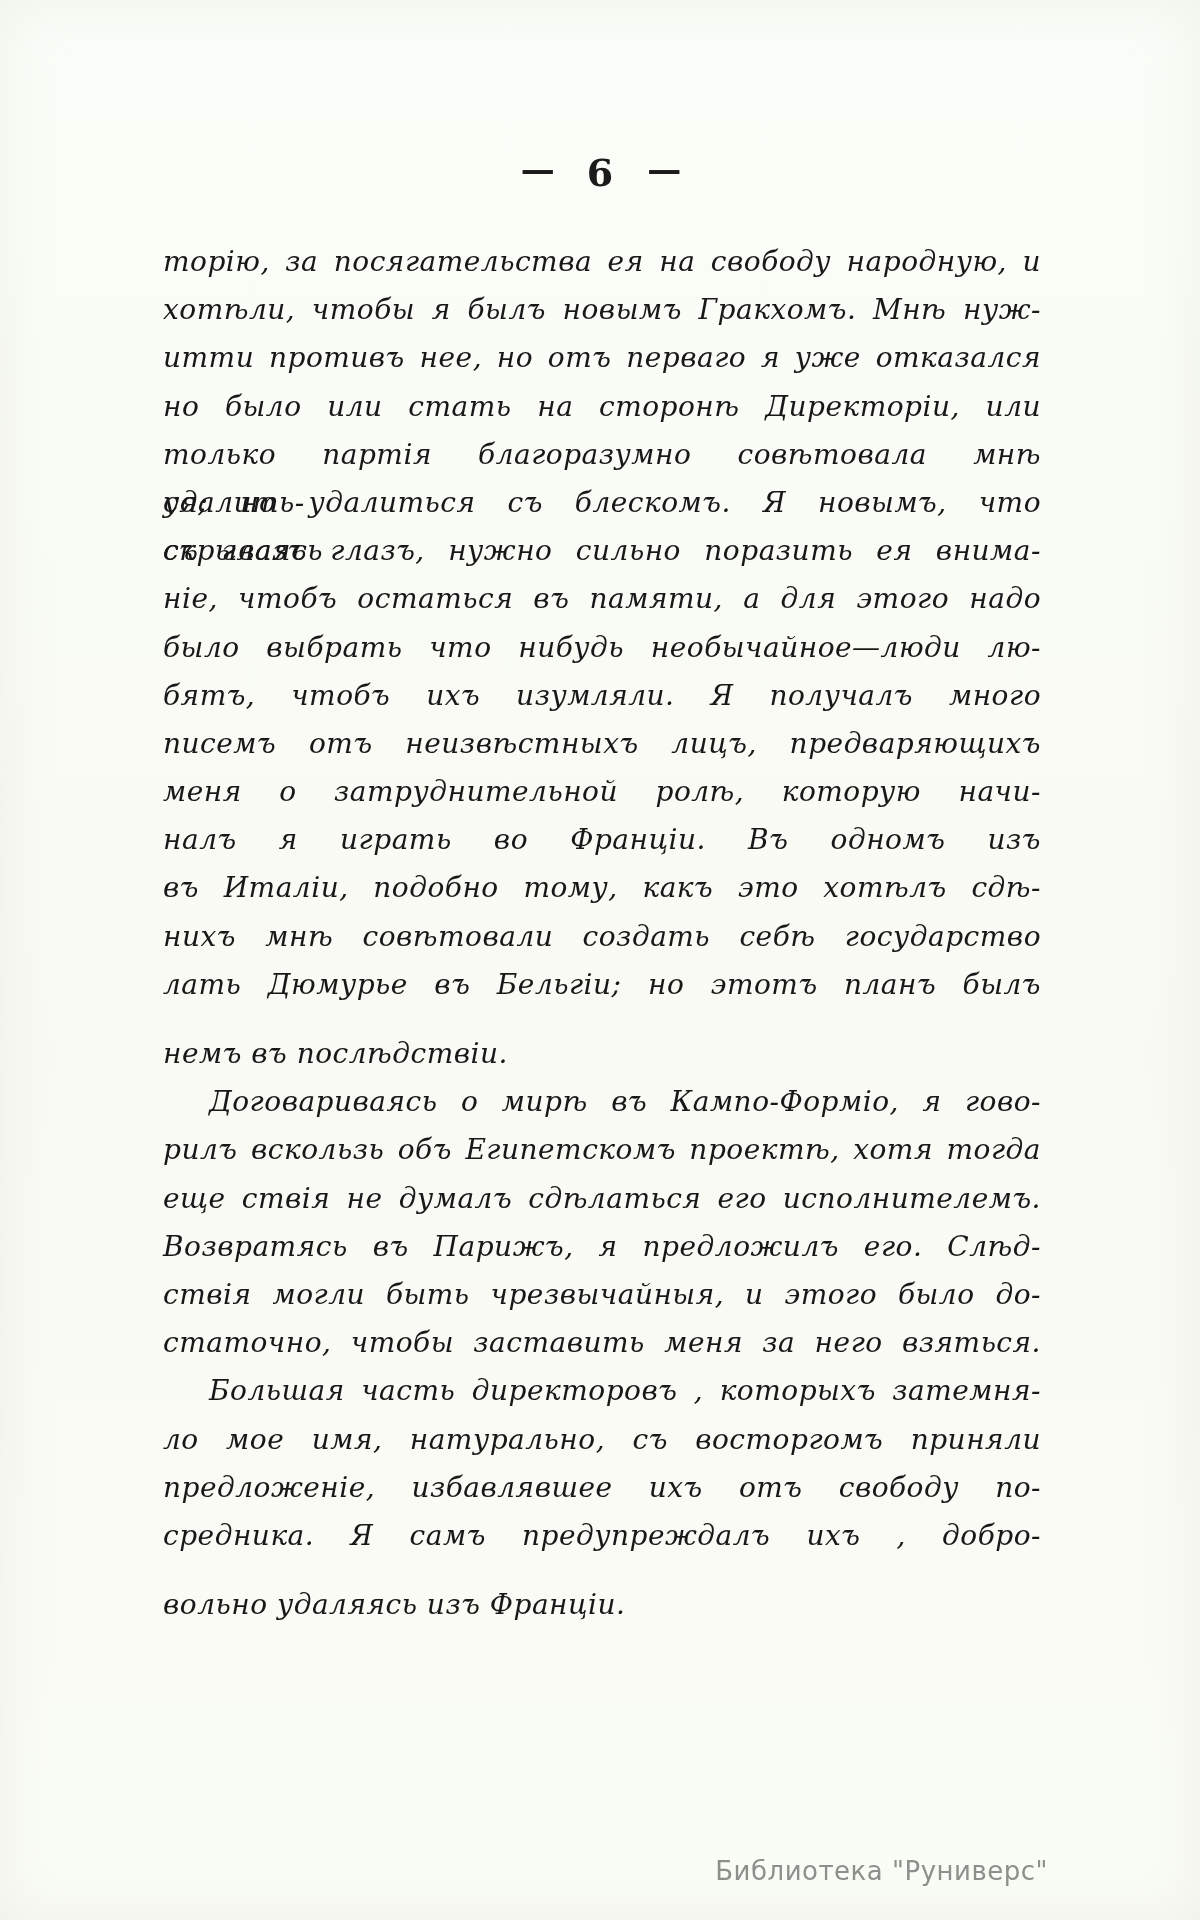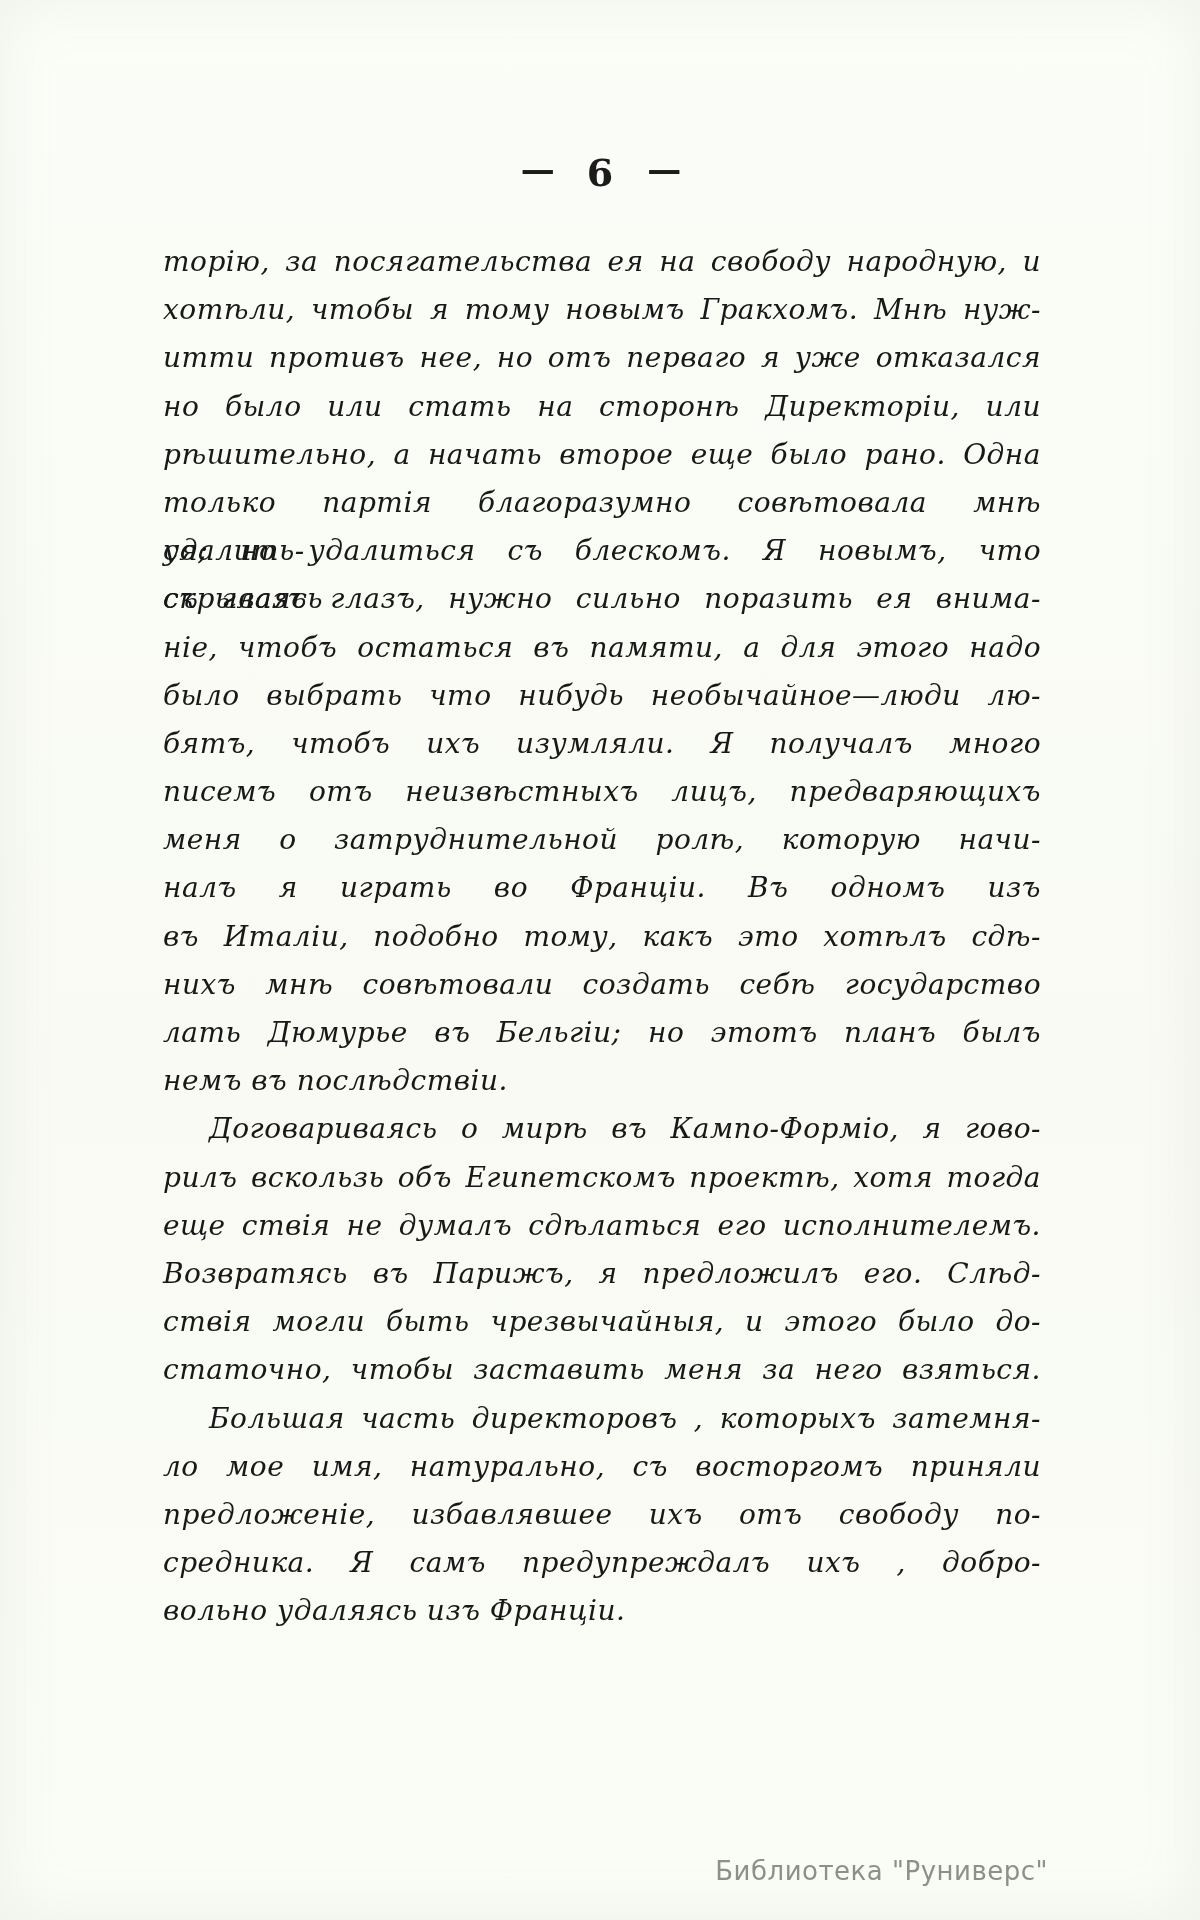--- a/index.html
+++ b/index.html
@@ -50,20 +50,21 @@
   .line {
     height: 48.2px;
     line-height: 48.2px;
     text-align: justify;
     text-align-last: justify;
     white-space: normal;
     letter-spacing: 0.5px;
   }
   .line.left-last {
     text-align-last: left;
+    margin-top: 21px;
   }
   .line.indent {
     text-indent: 46px;
   }
   .watermark {
     position: absolute;
     top: 1856px;
     right: 152px;
     font-family: "DejaVu Sans", "Liberation Sans", sans-serif;
     font-size: 26px;
@@ -78,24 +79,23 @@
 
   <div class="page-header">
     <span class="dash">—</span>
     <span class="num">6</span>
     <span class="dash">—</span>
   </div>
 
   <div class="text-block">
     <div>
         <div class="line">торію, за посягательства ея на свободу народную, и</div>
-        <div class="line">хотѣли, чтобы я тому новымъ Гракхомъ. Мнѣ нуж-</div>
+        <div class="line">хотѣли, чтобы я былъ новымъ Гракхомъ. Мнѣ нуж-</div>
         <div class="line">итти противъ нее, но отъ перваго я уже отказался</div>
         <div class="line">но было или стать на сторонѣ Директоріи, или</div>
-        <div class="line">рѣшительно, а начать второе еще было рано. Одна</div>
         <div class="line">только партія благоразумно совѣтовала мнѣ удалить-</div>
         <div class="line">ся; но удалиться съ блескомъ. Я новымъ, что скрываясь</div>
         <div class="line">съ глазъ глазъ, нужно сильно поразить ея внима-</div>
         <div class="line">ніе, чтобъ остаться въ памяти, а для этого надо</div>
         <div class="line">было выбрать что нибудь необычайное—люди лю-</div>
         <div class="line">бятъ, чтобъ ихъ изумляли. Я получалъ много</div>
         <div class="line">писемъ отъ неизвѣстныхъ лицъ, предваряющихъ</div>
         <div class="line">меня о затруднительной ролѣ, которую начи-</div>
         <div class="line">налъ я играть во Франціи. Въ одномъ изъ</div>
         <div class="line">въ Италіи, подобно тому, какъ это хотѣлъ сдѣ-</div>

